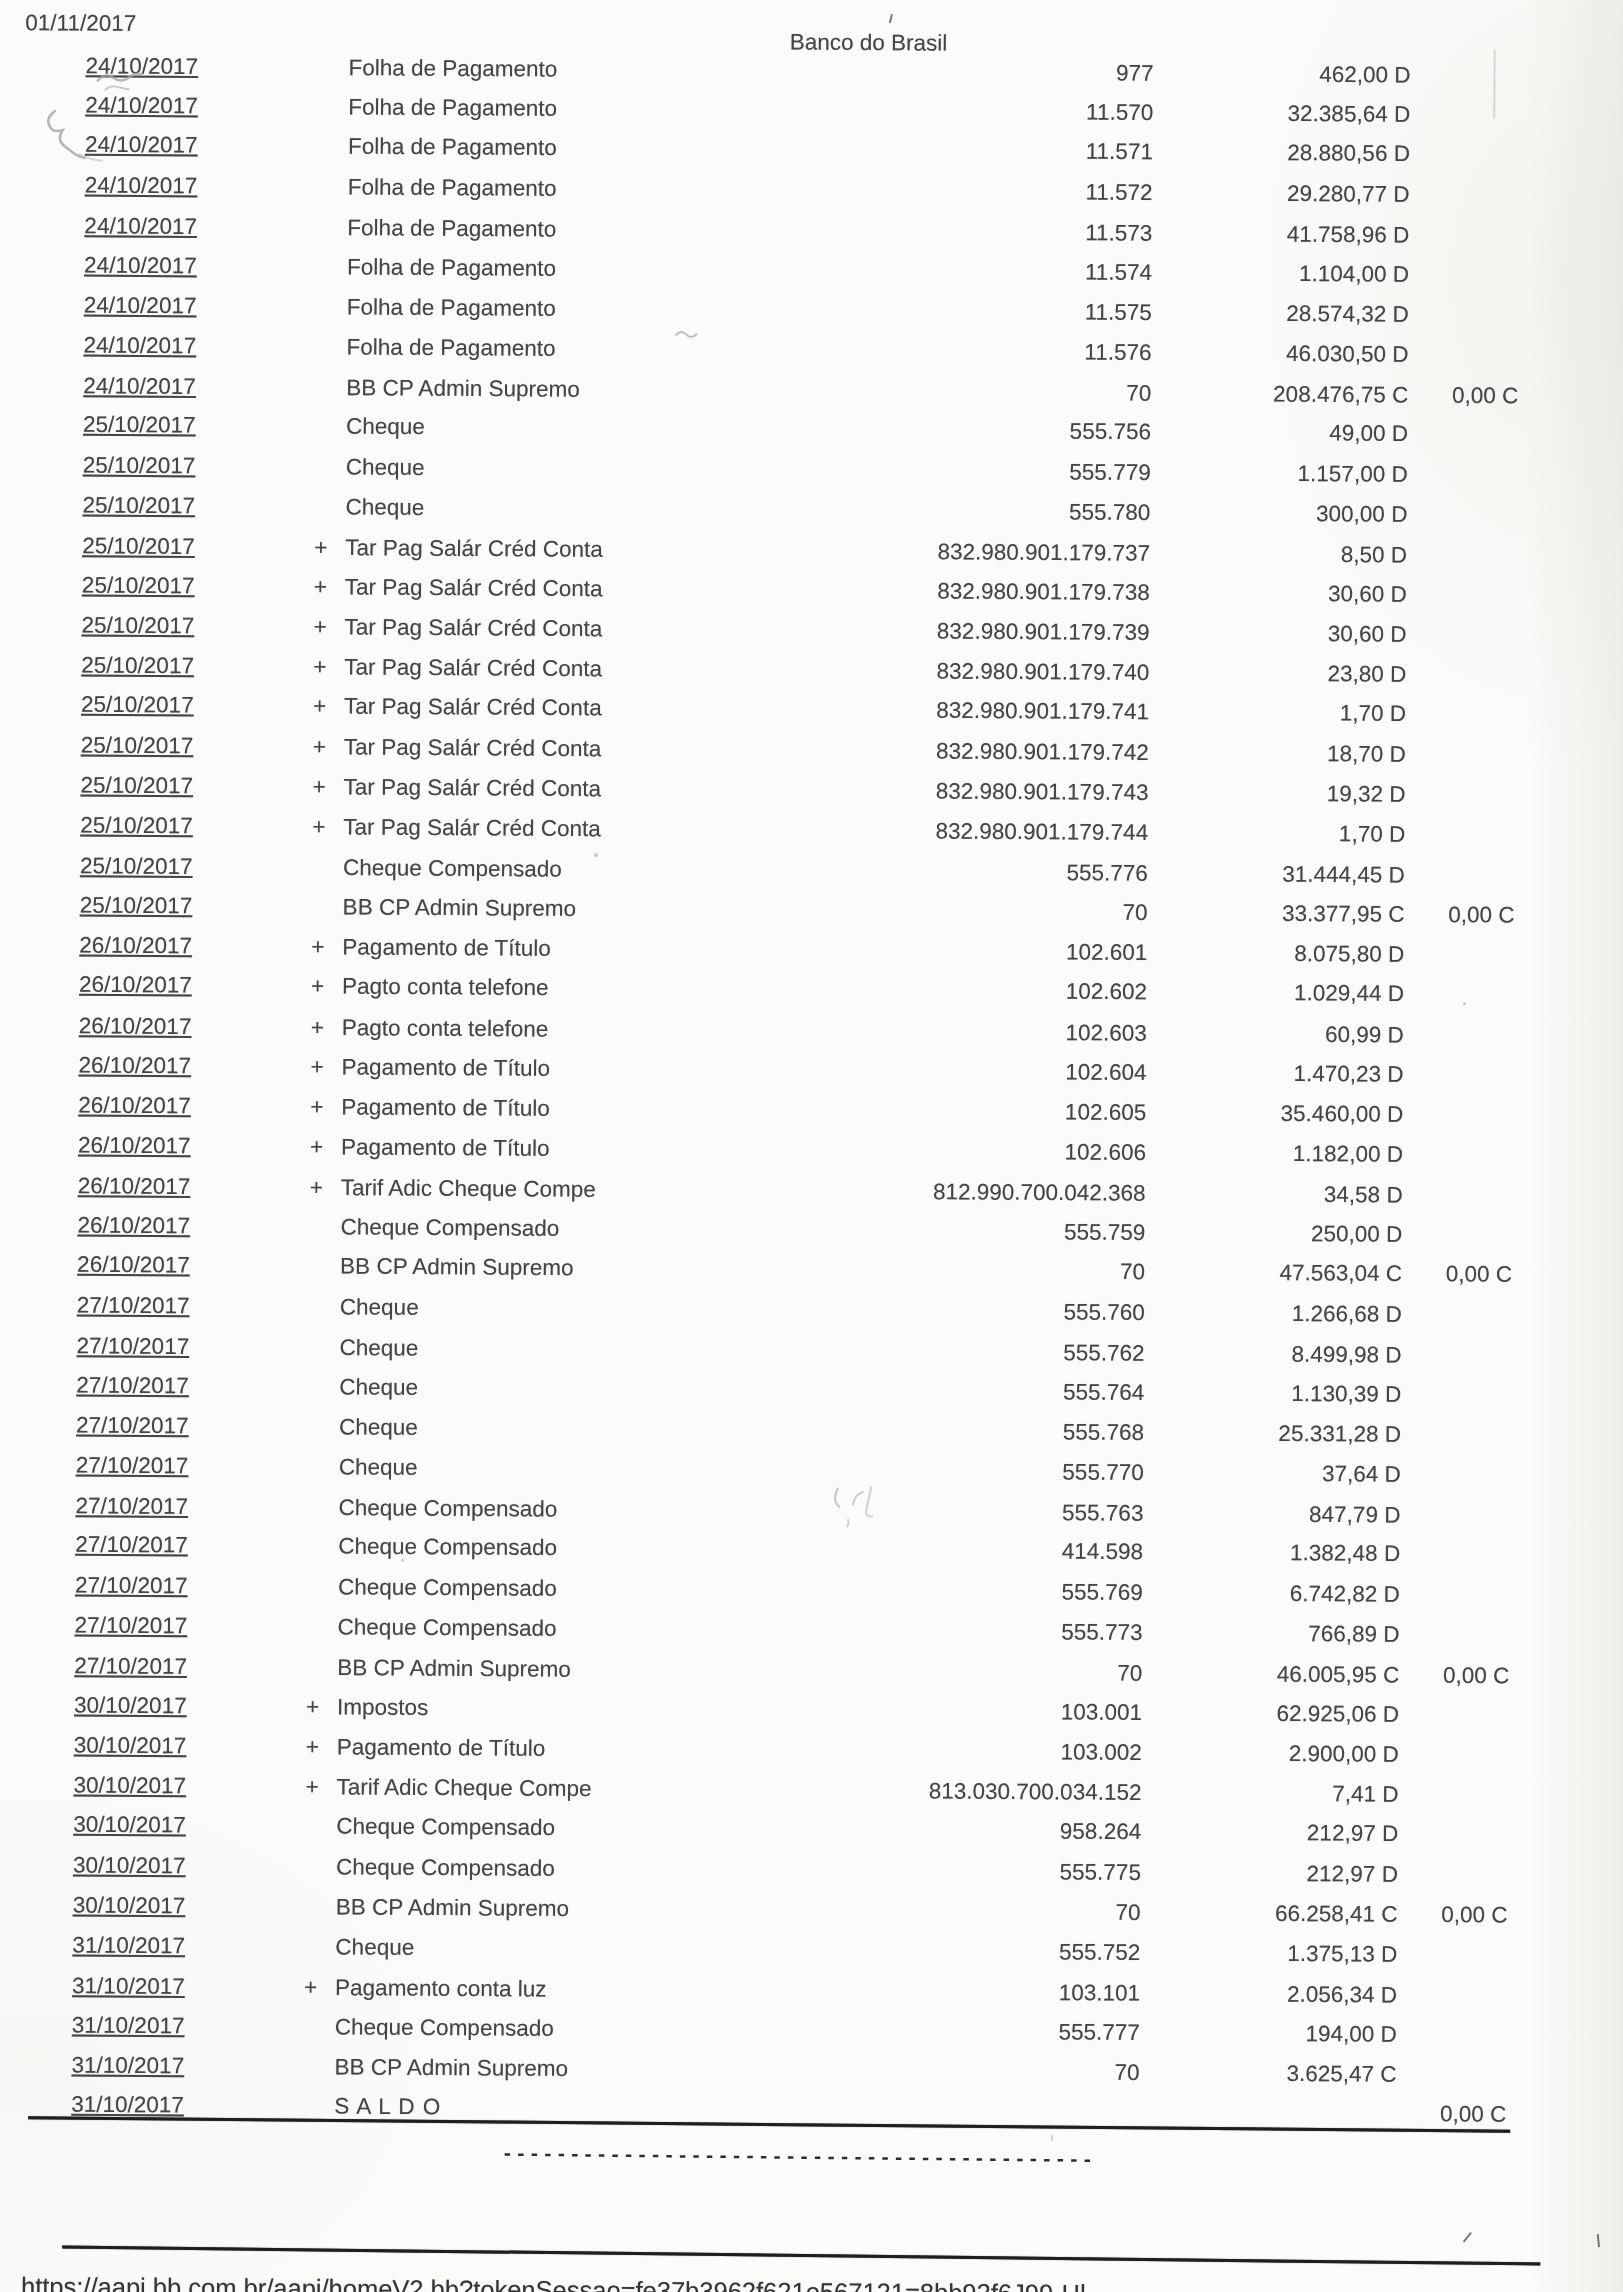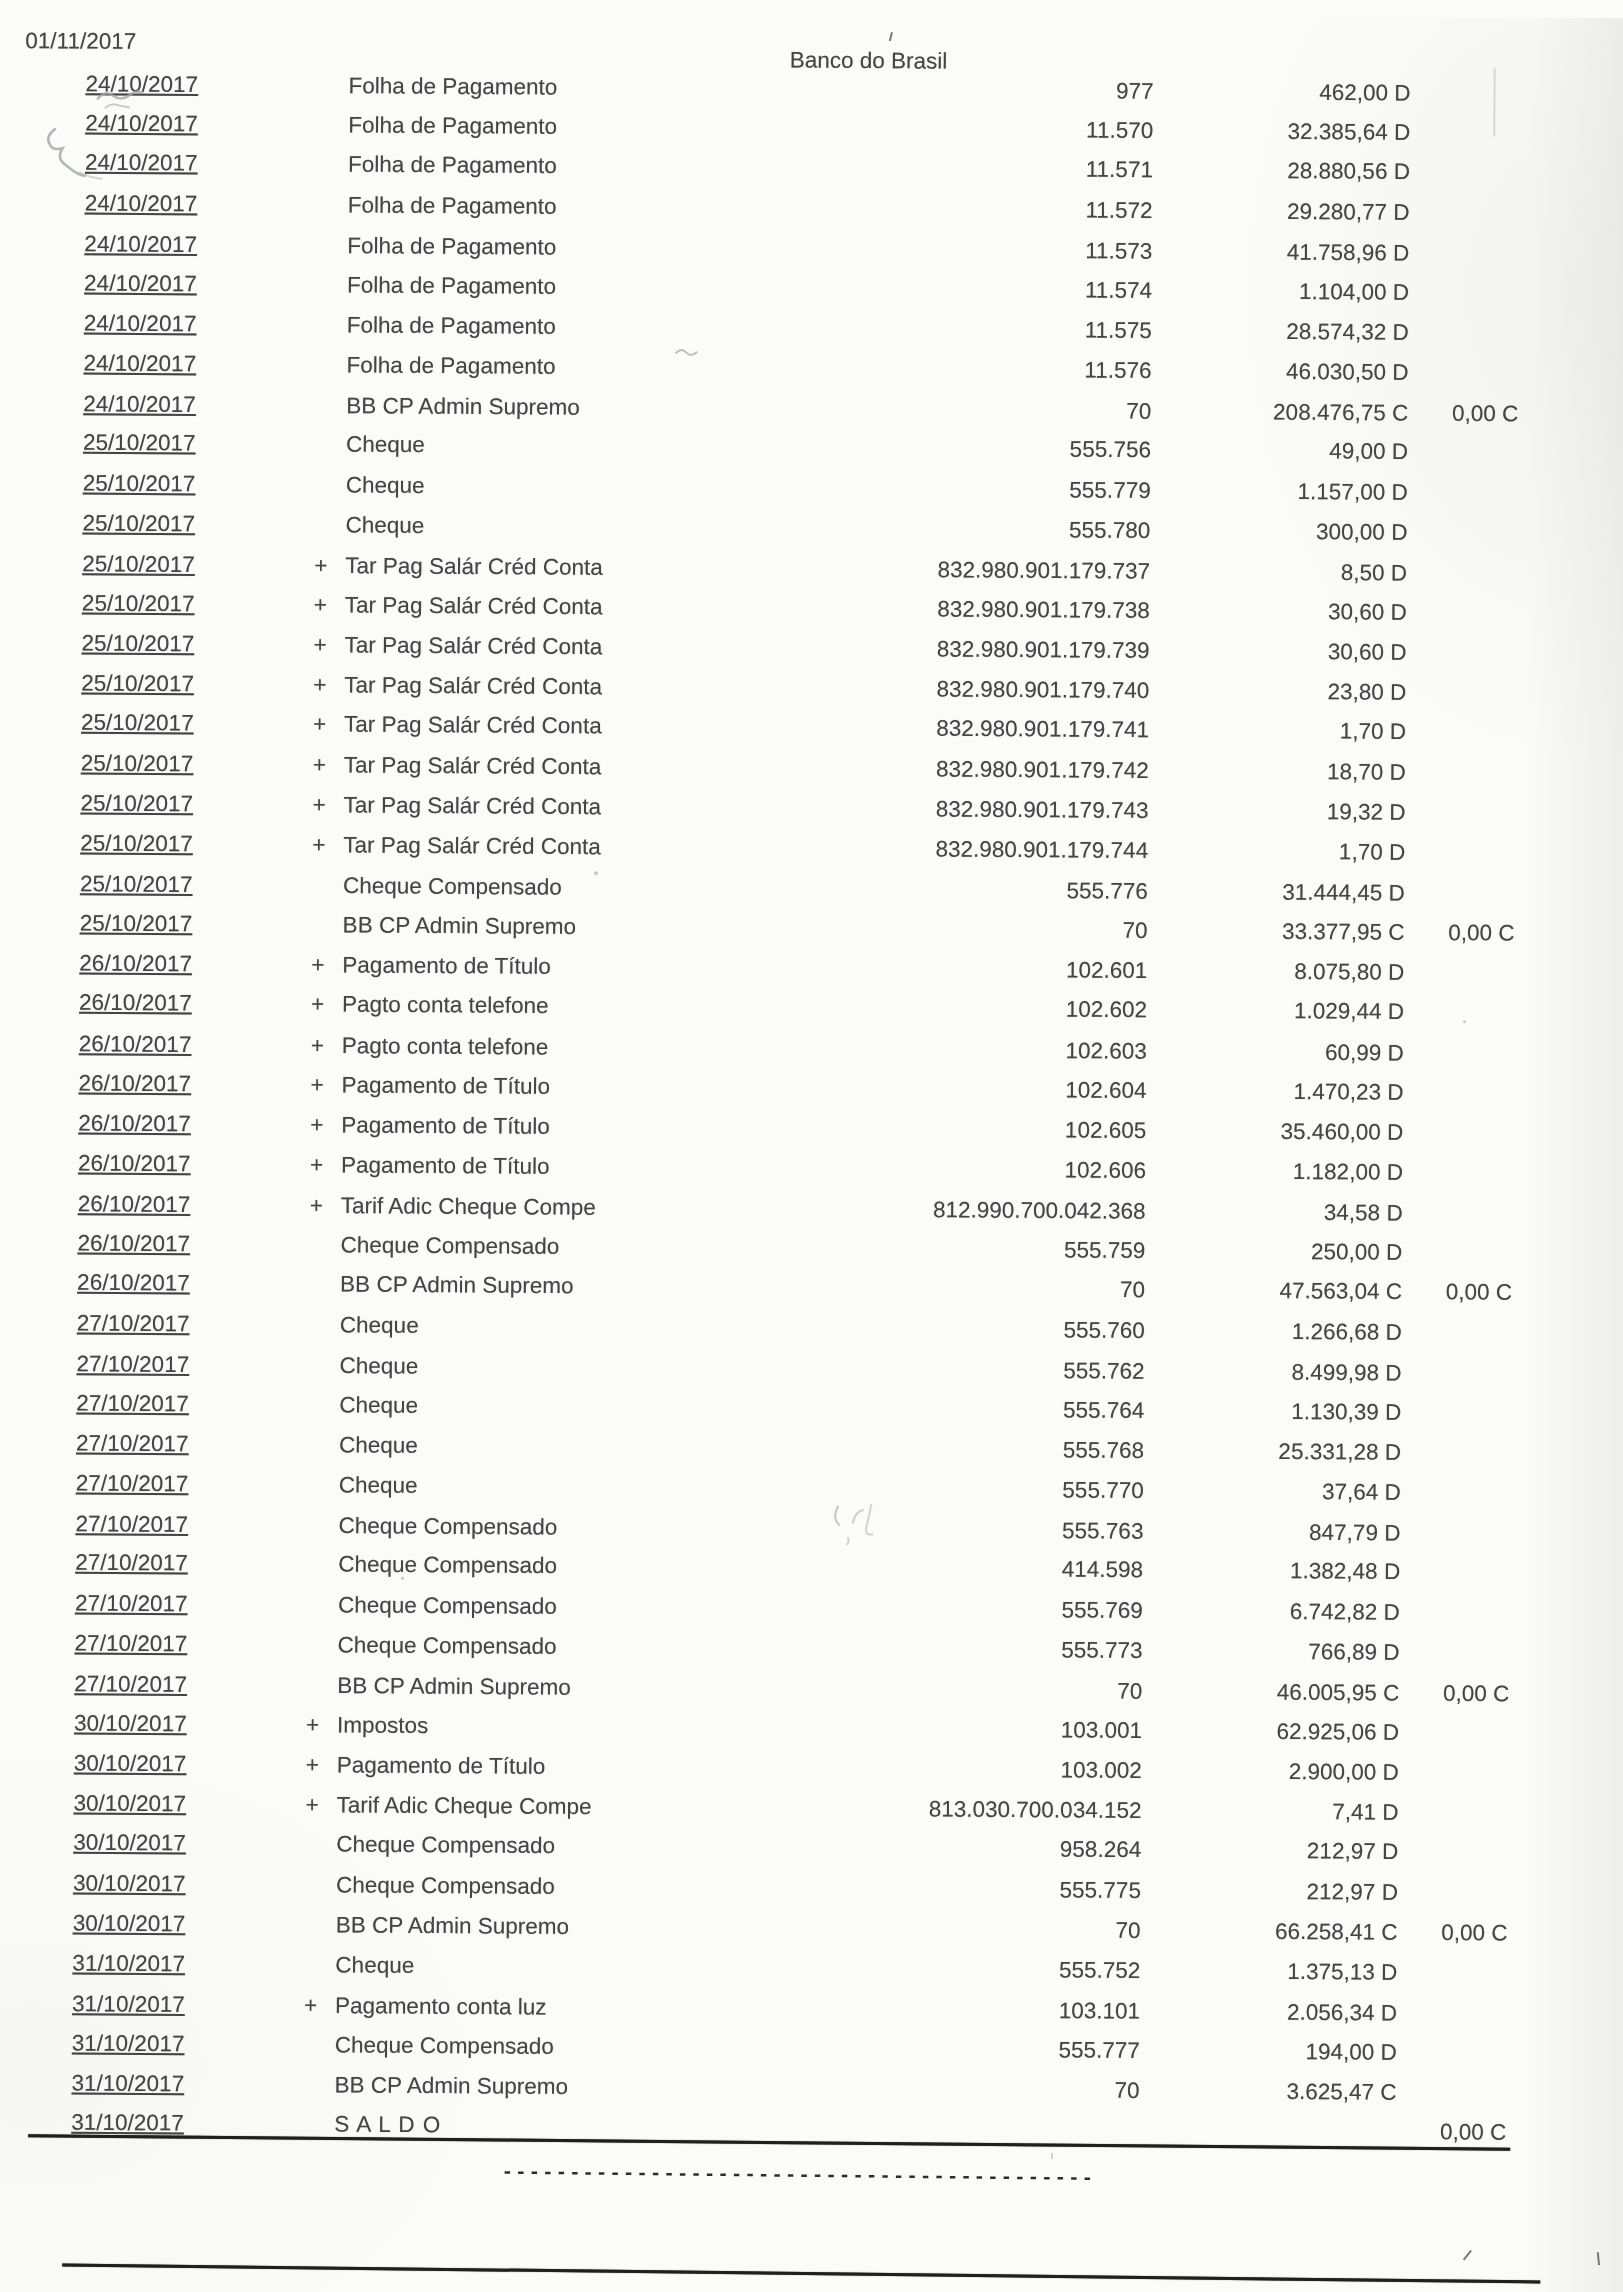--- a/index.html
+++ b/index.html
@@ -10,21 +10,20 @@
     font-family:"Liberation Sans", sans-serif;
     position:relative;
   }
   .page{
     position:absolute;inset:0;
     background:
       radial-gradient(ellipse 490px 686px at 97% 12%, rgba(205,205,198,.18), transparent 70%),
       radial-gradient(ellipse 686px 490px at 2% 90%, rgba(210,210,204,.10), transparent 70%),
       linear-gradient(90deg, rgba(0,0,0,0) 94%, rgba(190,190,184,.22) 100%),
       #fbfbf9;
-    margin-top: 18px;
   }
   .scan{
     position:absolute;inset:0;
     transform:rotate(0.4deg);
     transform-origin:0 0;
   }
   .ink{ color:#454547; text-shadow:0 0 1px rgba(90,90,90,.45); }
   .print-date{
     position:absolute;left:25.5px;top:11.8px;
     font-size:22.5px;line-height:1;white-space:nowrap;

